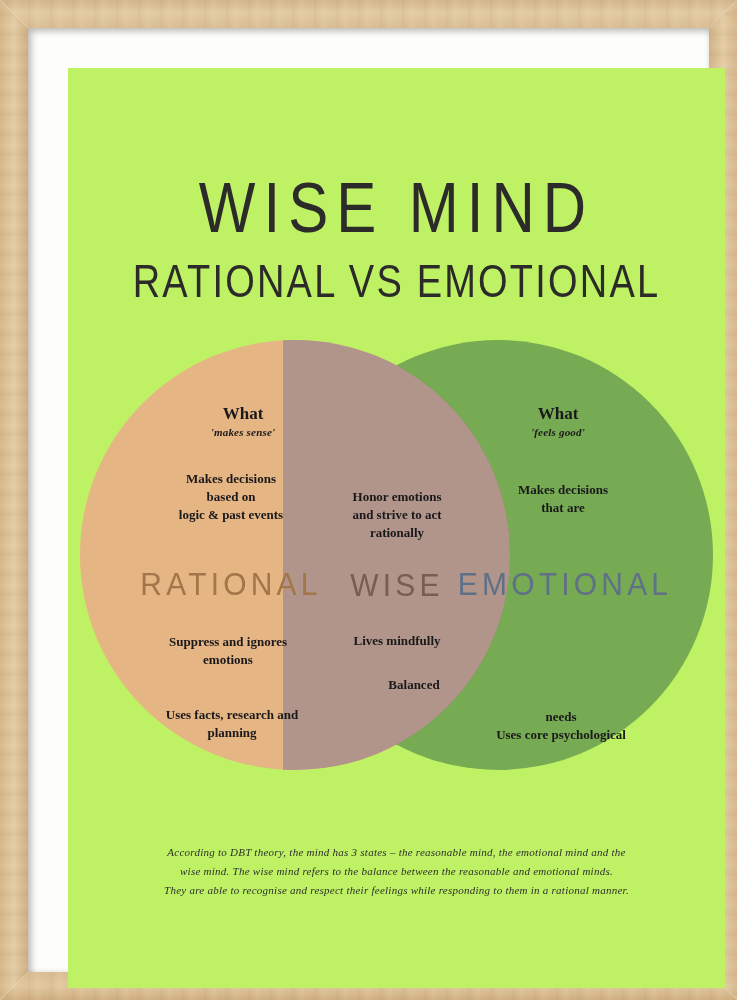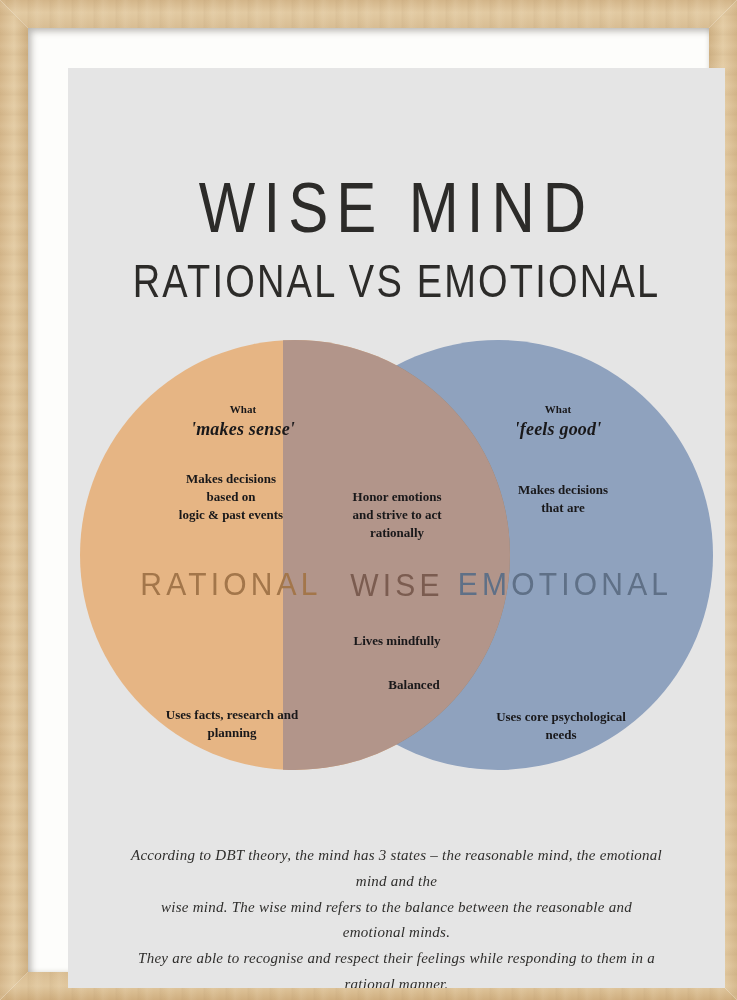--- a/index.html
+++ b/index.html
@@ -74,21 +74,21 @@
     box-shadow:
       inset 5px 5px 7px -2px rgba(90,85,78,.42),
       inset -2px -2px 4px -1px rgba(120,115,108,.18);
   }
 
   
   #poster {
     position: absolute;
     left: 40px; top: 40px;
     width: 657px; height: 920px;
-    background: #e5e5e5;
+    background: #bef264;
     overflow: hidden;
   }
 
   
   #title-block {
     position: absolute;
     left: 0; top: 105px;
     width: 657px;
     text-align: center;
   }
@@ -160,26 +160,26 @@
     text-align: center;
     color: #19181a;
     font-family: "Liberation Serif", serif;
     font-weight: 700;
     font-size: 13px;
     line-height: 1.38;
     z-index: 6;
   }
   .venn-text .lead {
     font-weight: 700;
-    font-size: 11px;
+    font-size: 17px;
   }
   .venn-text .quote {
     font-style: italic;
     font-weight: 700;
-    font-size: 18px;
+    font-size: 11px;
     letter-spacing: .2px;
   }
 
   .venn-label {
     position: absolute;
     text-align: center;
     font-family: "Liberation Sans", sans-serif;
     font-weight: 300;
     font-size: 30px;
     letter-spacing: 4.2px;
@@ -209,21 +209,21 @@
   #txt-right-bottom{ left: 372px; top: 368px; width: 242px; }
 
   
   #footer {
     position: absolute;
     left: 60px; top: 775px;
     width: 537px;
     text-align: center;
     font-family: "Liberation Serif", serif;
     font-style: italic;
-    font-size: 15px;
+    font-size: 11px;
     line-height: 1.72;
     letter-spacing: .25px;
     color: #2f2e2c;
   }
 </style>
 </head>
 <body>
 
 <div id="frame-wrapper">
 
@@ -258,20 +258,24 @@
         <div class="venn-text" id="txt-left-what">
           <div class="lead">What</div>
           <div class="quote">'makes sense'</div>
         </div>
         <div class="venn-text" id="txt-left-mid">
           <div>Makes decisions</div>
           <div>based on</div>
           <div>logic &amp; past events</div>
         </div>
         <div class="venn-label" id="label-rational">RATIONAL</div>
+        <div class="venn-text" id="txt-left-low">
+          <div>Suppress and ignores</div>
+          <div>emotions</div>
+        </div>
         <div class="venn-text" id="txt-left-bottom">
           <div>Uses facts, research and</div>
           <div>planning</div>
         </div>
 
         <div class="venn-text" id="txt-mid-top">
           <div>Honor emotions</div>
           <div>and strive to act</div>
           <div>rationally</div>
         </div>
@@ -282,22 +286,22 @@
         <div class="venn-text" id="txt-right-what">
           <div class="lead">What</div>
           <div class="quote">'feels good'</div>
         </div>
         <div class="venn-text" id="txt-right-mid">
           <div>Makes decisions</div>
           <div>that are</div>
         </div>
         <div class="venn-label" id="label-emotional">EMOTIONAL</div>
         <div class="venn-text" id="txt-right-bottom">
+          <div>needs</div>
           <div>Uses core psychological</div>
-          <div>needs</div>
         </div>
 
       </div>
 
       <div id="footer">
         <div>According to DBT theory, the mind has 3 states – the reasonable mind, the emotional mind and the</div>
         <div>wise mind. The wise mind refers to the balance between the reasonable and emotional minds.</div>
         <div>They are able to recognise and respect their feelings while responding to them in a rational manner.</div>
       </div>
 

